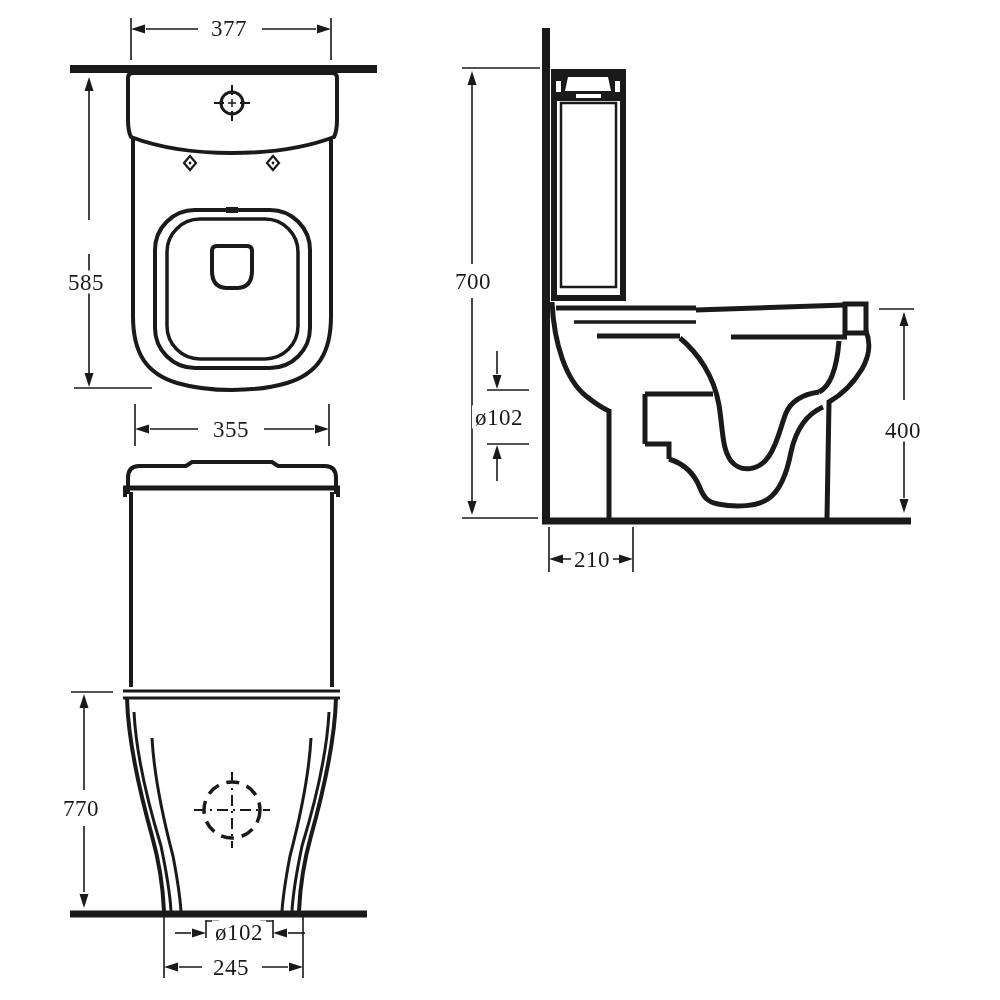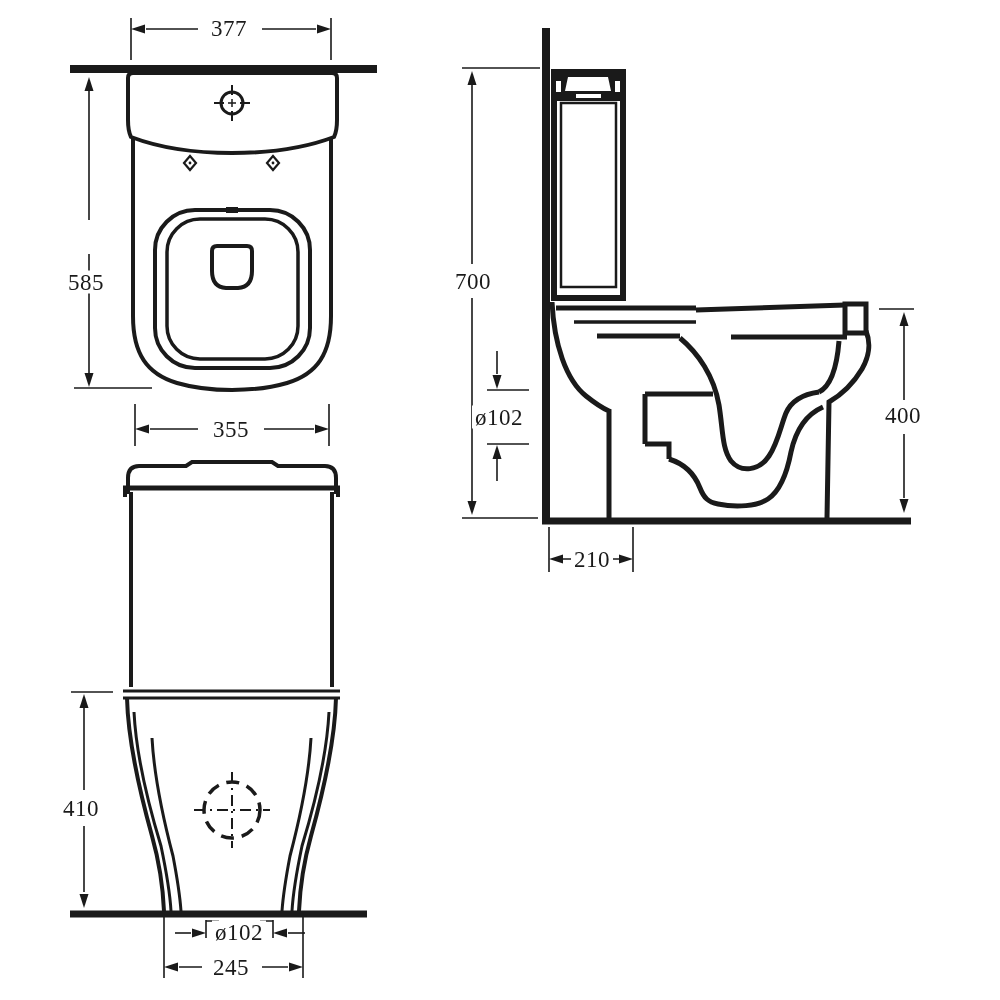--- a/index.html
+++ b/index.html
@@ -177,21 +177,21 @@
       <path d="M563,559 H571 M612,559 H620"></path>
       <polygon points="549,559 563,554.5 563,563.5" fill="#1a1a1a" stroke="none"></polygon>
       <polygon points="633,559 619,554.5 619,563.5" fill="#1a1a1a" stroke="none"></polygon>
     </g>
   </g>
 </svg>
 
 <span class="dim-label" style="left:229px;top:28px;">377</span>
 <span class="dim-label" style="left:86px;top:237px;margin-top:45px;">585</span>
 <span class="dim-label" style="left:231px;top:429px;">355</span>
-<span class="dim-label" style="left:81px;top:808px;">410</span>
+<span class="dim-label" style="left:81px;top:808px;">770</span>
 <span class="dim-label" style="left:239px;top:932px;">ø102</span>
 <span class="dim-label" style="left:231px;top:967px;">245</span>
 <span class="dim-label" style="left:473px;top:281px;">700</span>
 <span class="dim-label" style="left:499px;top:417px;">ø102</span>
-<span class="dim-label" style="left:903px;top:415px;text-align:right;">400</span>
+<span class="dim-label" style="left:903px;top:430px;text-align:right;">400</span>
 <span class="dim-label" style="left:592px;top:559px;">210</span>
 
 </div>
 
 </body></html>

